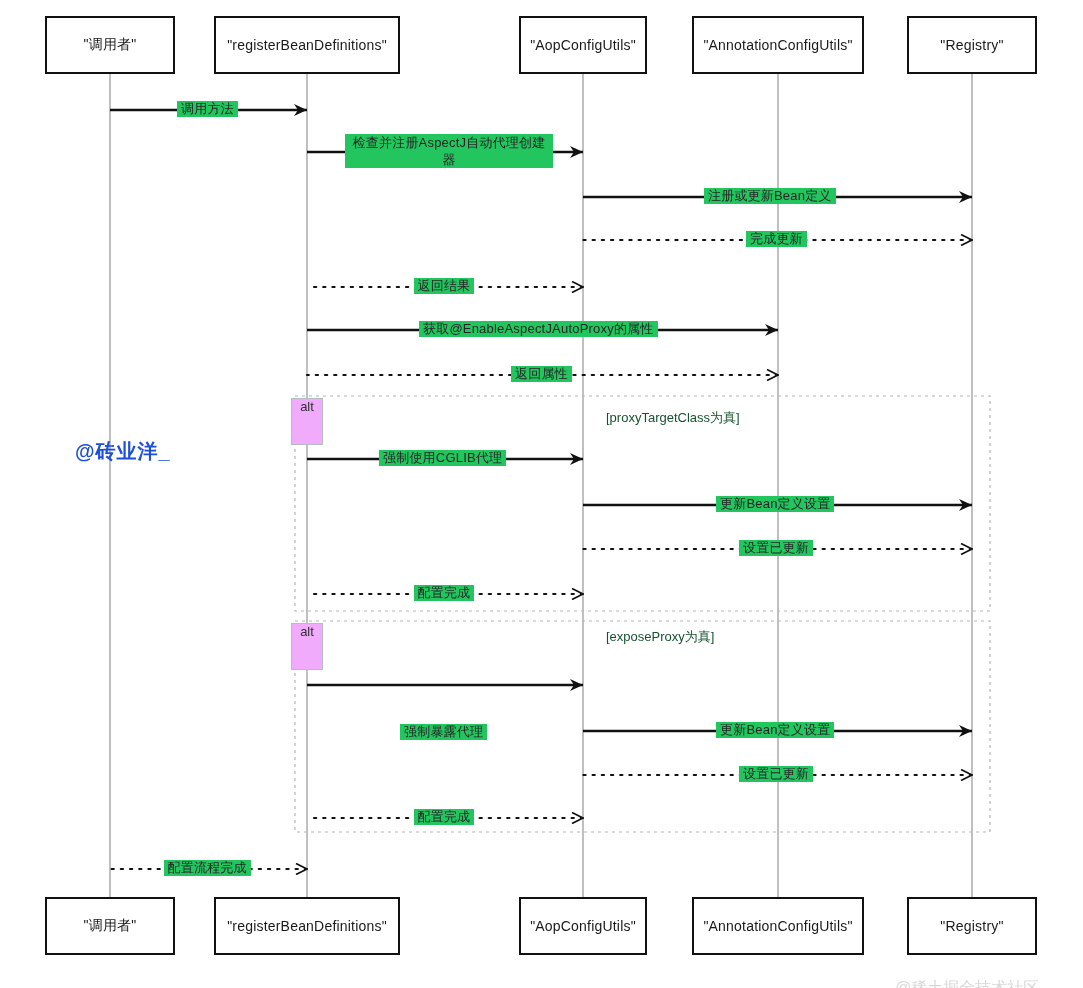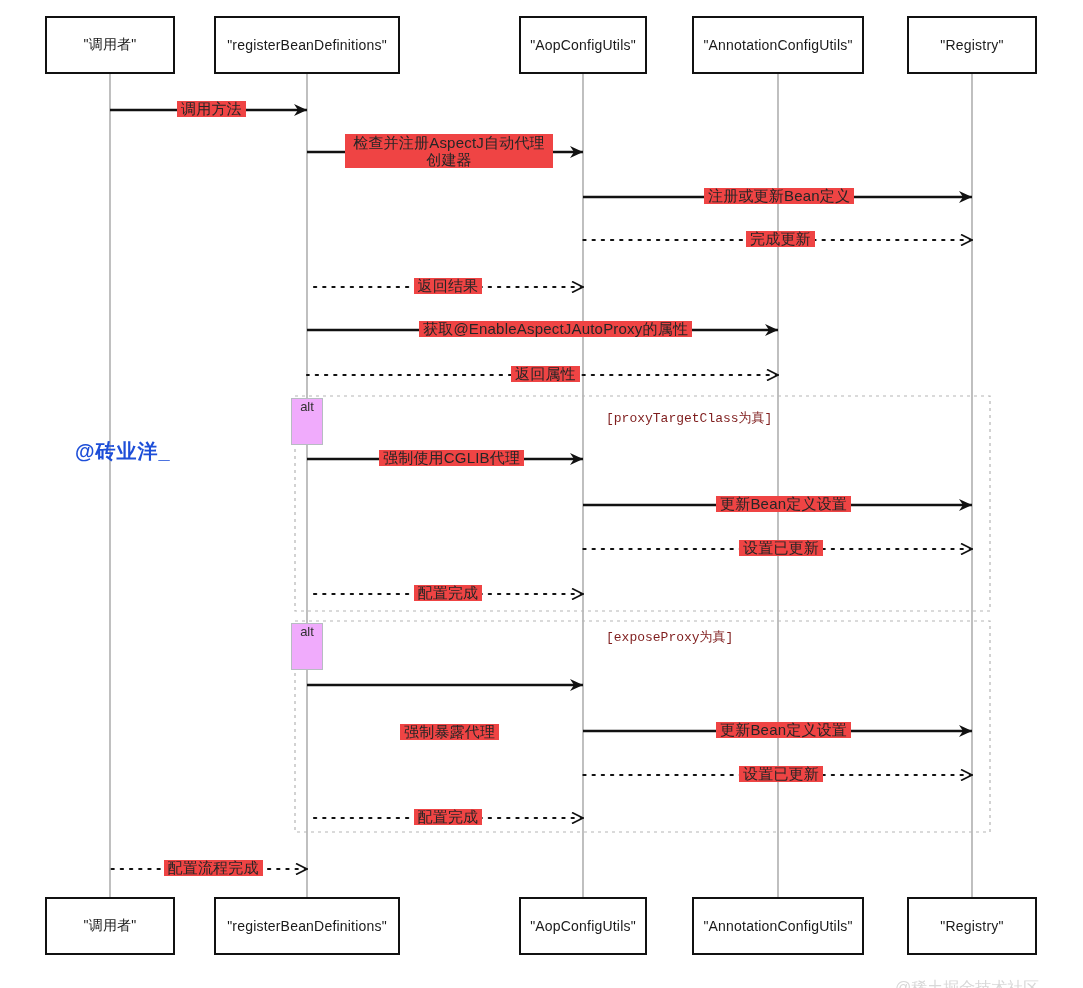--- a/index.html
+++ b/index.html
@@ -1,32 +1,32 @@
 <!DOCTYPE html>
 <html><head>
 <meta charset="utf-8">
 <style>
   html,body{margin:0;padding:0;background:#ffffff;}
   body{font-family:"Liberation Sans","DejaVu Sans",sans-serif;}
   #stage{position:relative;width:1083px;height:988px;background:#fff;overflow:hidden;}
   #svg{position:absolute;left:0;top:0;}
 
-  .lbl{position:absolute;font-size:15px;color:#262626;white-space:nowrap;
-       background:#ef4444;padding:0 4px;line-height:16px;letter-spacing:.2px;}
+  .lbl{position:absolute;font-size:13px;color:#262626;white-space:nowrap;
+       background:#22c55e;padding:0 4px;line-height:16px;letter-spacing:.2px;}
   .lbl.two{white-space:normal;text-align:center;line-height:17px;}
 
   .pbox{position:absolute;box-sizing:border-box;border:2.2px solid #111;
         background:#fff;display:flex;align-items:center;justify-content:center;
         font-size:14px;color:#1a1a1a;letter-spacing:.2px;}
 
   .altlabel{position:absolute;box-sizing:border-box;border:1.4px solid #b7bcc2;
             background:#f0abfc;border-radius:0;display:flex;align-items:flex-start;
             justify-content:center;font-size:13px;color:#303030;}
 
-  .cond{position:absolute;font-size:13px;color:#7f1d1d;white-space:nowrap;font-family:Liberation Mono, monospace;}
+  .cond{position:absolute;font-size:13px;color:#14532d;white-space:nowrap;}
 
   .wm-author{position:absolute;font-size:20px;color:#1d4ed8;letter-spacing:1px;
              font-weight:600;white-space:nowrap;}
   .wm-site{position:absolute;font-size:16px;color:#d8d8d8;white-space:nowrap;}
 </style>
 </head>
 <body>
 
 <div id="stage">
   <svg id="svg" width="1083" height="988">

